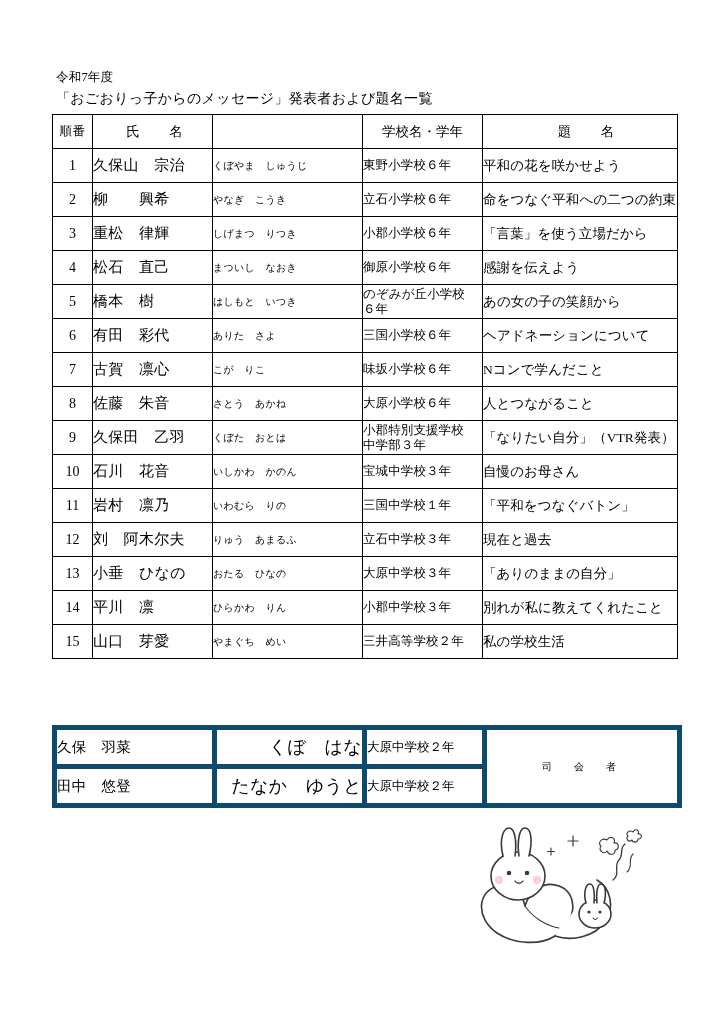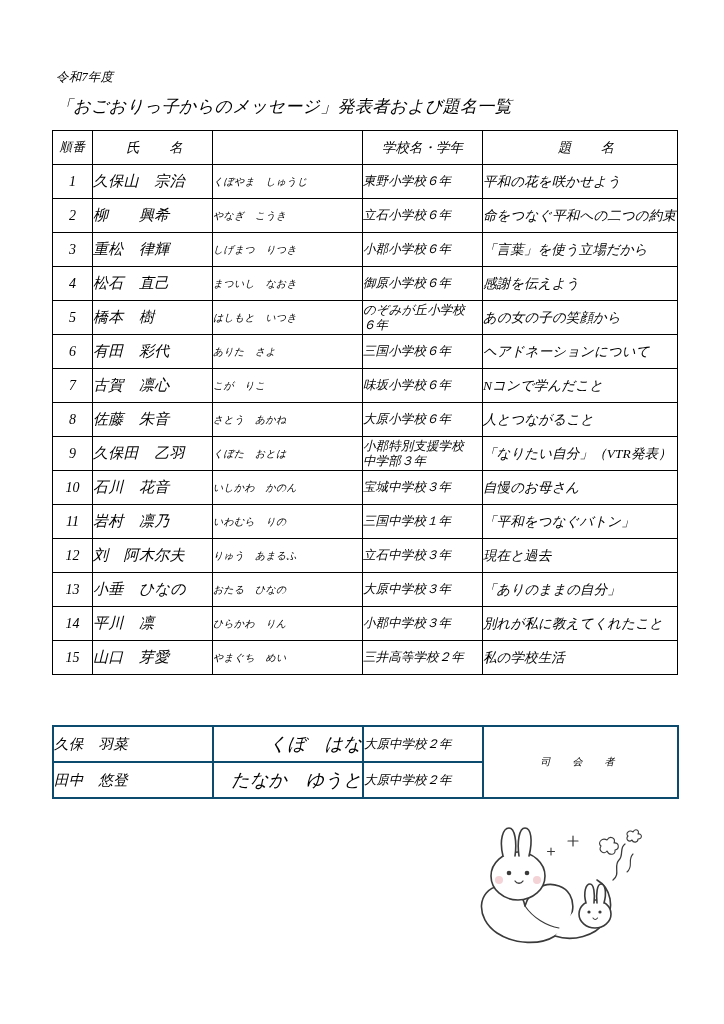--- a/index.html
+++ b/index.html
@@ -13,44 +13,43 @@
     position: relative;
     font-family: "Liberation Serif", "DejaVu Serif", serif;
     color: #000000;
     overflow: hidden;
   }
   .page {
     position: absolute;
     left: 0; top: 0;
     width: 724px;
     height: 956px;
-    font-style: italic;
   }
   .doc-head {
     position: absolute;
     left: 56px;
     top: 70px;
     width: 620px;
   }
   .fiscal-year {
     font-size: 12.5px;
     line-height: 15px;
     letter-spacing: 0.2px;
   }
   .doc-title {
-    font-size: 17px;
+    font-size: 14px;
     line-height: 22px;
-    margin-top: 11px;
+    margin-top: 3px;
     letter-spacing: 0.3px;
     white-space: nowrap;
   }
   table.main-table {
     position: absolute;
     left: 52px;
-    top: 130px;
+    top: 114px;
     width: 625px;
     border-collapse: collapse;
     table-layout: fixed;
   }
   table.main-table td, table.main-table th {
     border: 1px solid #000000;
     padding: 0;
     font-weight: normal;
     vertical-align: middle;
     height: 33px;
@@ -103,21 +102,21 @@
 
   table.host-table {
     position: absolute;
     left: 52px;
     top: 725px;
     width: 625px;
     border-collapse: collapse;
     table-layout: fixed;
   }
   table.host-table td {
-    border: 2px solid #0c4a6e;
+    border: 5px solid #0c4a6e;
     padding: 0;
     height: 34px;
     vertical-align: middle;
   }
   .host-name {
     font-size: 14.5px;
     padding-left: 28px;
     letter-spacing: 0.3px;
     white-space: nowrap;
   }

